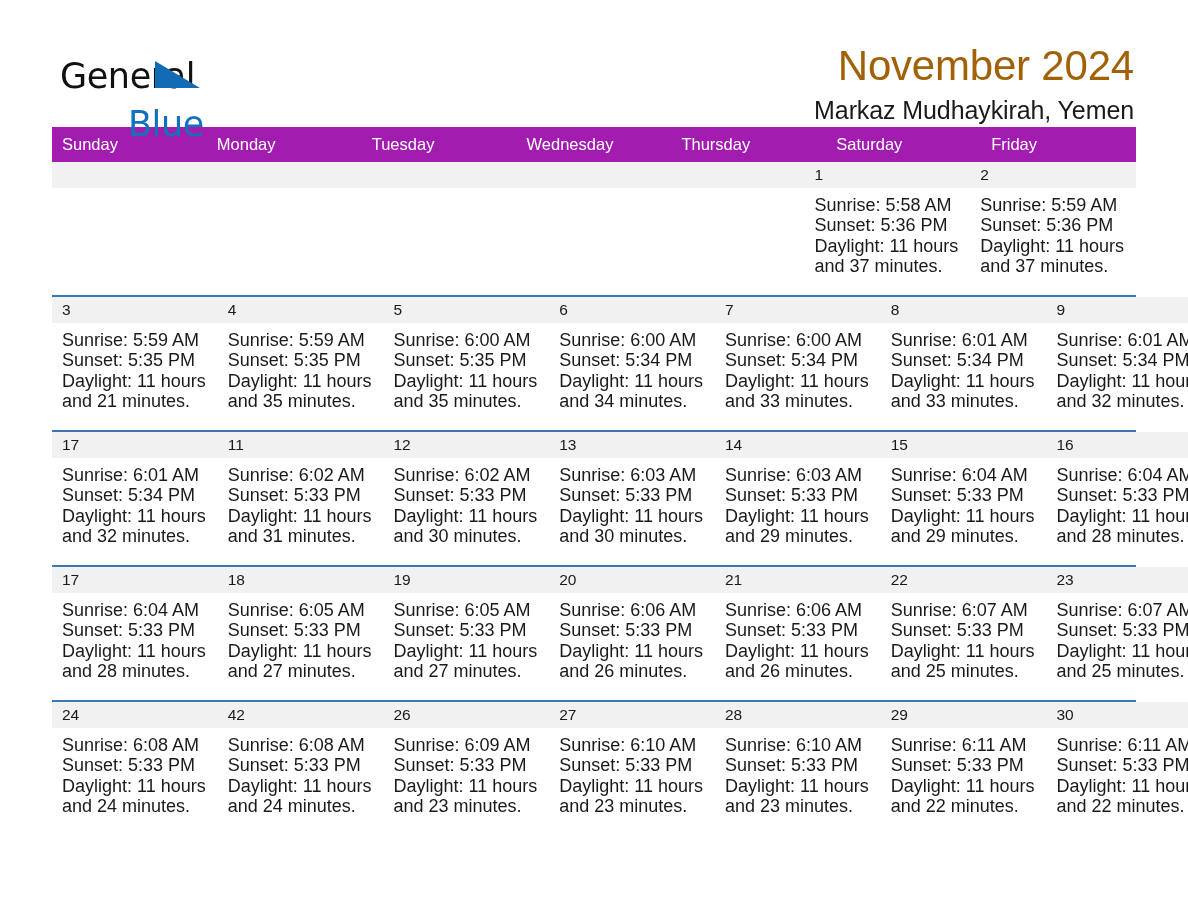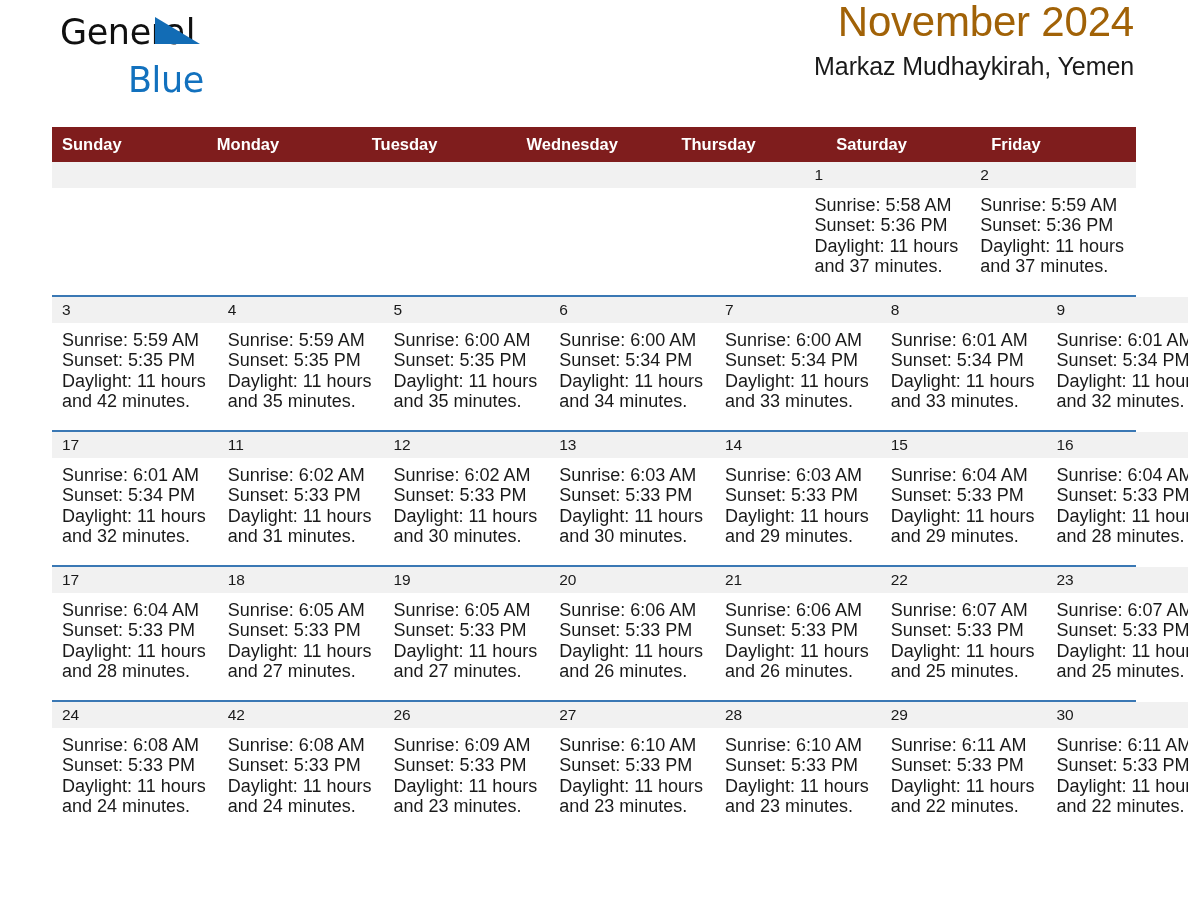--- a/index.html
+++ b/index.html
@@ -20,20 +20,21 @@
     height: 918px;
     box-sizing: border-box;
     padding: 0 52px;
   }
 
   
   .header {
     display: flex;
     align-items: flex-start;
     justify-content: space-between;
+    padding-top: 44px;
     height: 108px;
     box-sizing: border-box;
   }
   .brand {
     position: relative;
     width: 280px;
     height: 80px;
   }
   .brand-general {
     position: absolute;
@@ -85,22 +86,21 @@
   }
 
   
   .calendar {
     margin-top: 19px;
     width: 1084px;
   }
   .weekday-row {
     display: grid;
     grid-template-columns: repeat(7, 1fr);
-    background: #7f1d1d;
-    font-weight: bold;
+    background: #a21caf;
   }
   .weekday {
     color: #ffffff;
     font-size: 16.5px;
     padding: 8px 0 9px 10px;
     line-height: 1.1;
   }
   .week-row {
     display: grid;
     grid-template-columns: repeat(7, 1fr);
@@ -205,21 +205,21 @@
             </div>
           </div>
         </div>
         <div class="week-row">
           <div class="day-cell">
             <div class="day-number-band">3</div>
             <div class="day-info">
               <div>Sunrise: 5:59 AM</div>
               <div>Sunset: 5:35 PM</div>
               <div>Daylight: 11 hours</div>
-              <div>and 42 minutes.</div>
+              <div>and 21 minutes.</div>
             </div>
           </div>
           <div class="day-cell">
             <div class="day-number-band">4</div>
             <div class="day-info">
               <div>Sunrise: 5:59 AM</div>
               <div>Sunset: 5:35 PM</div>
               <div>Daylight: 11 hours</div>
               <div>and 35 minutes.</div>
             </div>

